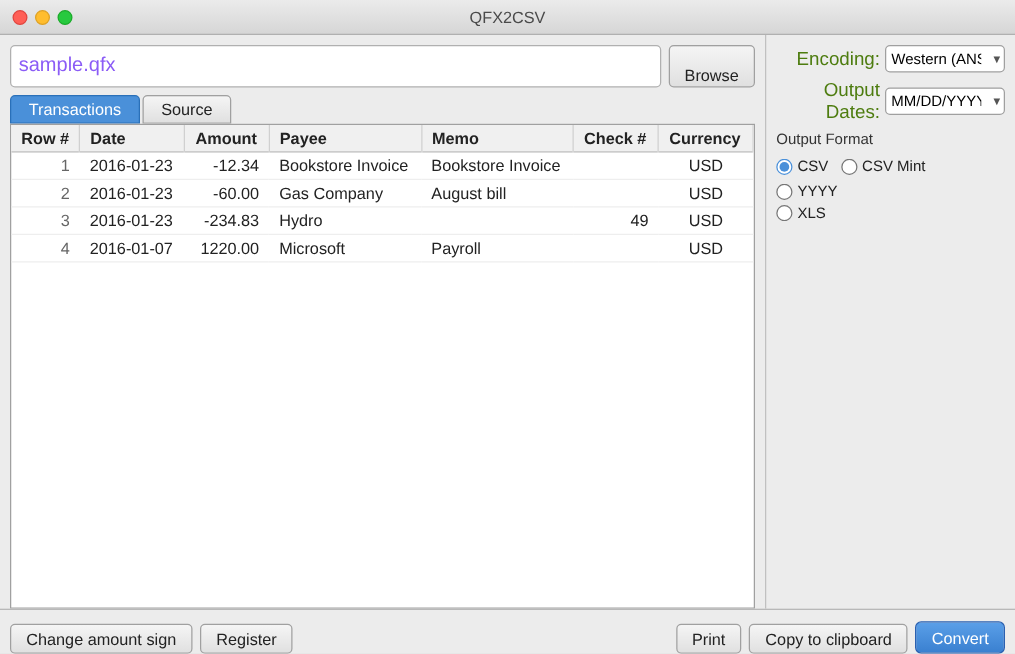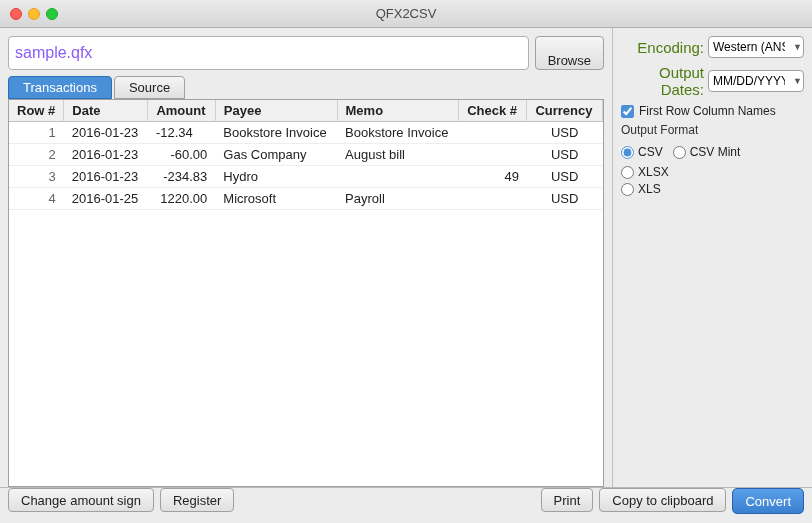--- a/index.html
+++ b/index.html
@@ -194,21 +194,21 @@
       font-weight: 500;
     }
     
     .full-bottom-bar {
       position: absolute;
       bottom: 0;
       left: 0;
       right: 0;
       height: 36px;
       display: flex;
-      align-items: flex-start;
+      align-items: flex-end;
       padding: 0 8px;
       gap: 6px;
       background: #ececec;
       border-top: 1px solid #b8b8b8;
     }
     .container {
       position: relative;
       width: 812px;
       height: 523px;
     }
@@ -295,21 +295,21 @@
               <th>Payee</th>
               <th>Memo</th>
               <th>Check #</th>
               <th>Currency</th>
             </tr>
           </thead>
           <tbody id="table-body">
           <tr>
                 <td style="text-align: right;">1</td>
                 <td style="text-align: left;">2016-01-23</td>
-                <td style="">-12.34</td>
+                <td style="text-align: right;">-12.34</td>
                 <td style="text-align: left;">Bookstore Invoice</td>
                 <td style="text-align: left;">Bookstore Invoice</td>
                 <td style="text-align: right;"></td>
                 <td style="text-align: center;">USD</td>
               </tr>
               <tr>
                 <td style="text-align: right;">2</td>
                 <td style="text-align: left;">2016-01-23</td>
                 <td style="text-align: right;">-60.00</td>
                 <td style="text-align: left;">Gas Company</td>
@@ -321,21 +321,21 @@
                 <td style="text-align: right;">3</td>
                 <td style="text-align: left;">2016-01-23</td>
                 <td style="text-align: right;">-234.83</td>
                 <td style="text-align: left;">Hydro</td>
                 <td style="text-align: left;"></td>
                 <td style="text-align: right;">49</td>
                 <td style="text-align: center;">USD</td>
               </tr>
               <tr>
                 <td style="text-align: right;">4</td>
-                <td style="text-align: left;">2016-01-25</td>
+                <td style="text-align: left;">2016-01-07</td>
                 <td style="text-align: right;">1220.00</td>
                 <td style="text-align: left;">Microsoft</td>
                 <td style="text-align: left;">Payroll</td>
                 <td style="text-align: right;"></td>
                 <td style="text-align: center;">USD</td>
               </tr>
             </tbody>
         </table>
       </div>
     </div>
@@ -360,42 +360,38 @@
           <div class="select-wrapper">
             <select class="select-box">
               <option>MM/DD/YYYY</option>
               <option>DD/MM/YYYY</option>
               <option>YYYY-MM-DD</option>
             </select>
             <span class="select-arrow">▼</span>
           </div>
         </div>
 
-        <div class="checkbox-row">
-          <input type="checkbox" checked="" style="">
-          <label class="checkbox-label">First Row Column Names</label>
-        </div>
 
 
         <div class="output-format-label">Output Format</div>
 
         <div class="two-radio-inline">
           <div class="radio-row">
             <input type="radio" name="output_format" checked="" style="">
             <span class="radio-label">CSV</span>
           </div>
           <div class="radio-row">
             <input type="radio" name="output_format" style="">
             <span class="radio-label">CSV Mint</span>
           </div>
         </div>
 
         <div class="radio-row">
           <input type="radio" name="output_format" style="">
-          <span class="radio-label">XLSX</span>
+          <span class="radio-label">YYYY</span>
         </div>
 
         <div class="radio-row">
           <input type="radio" name="output_format" style="">
           <span class="radio-label">XLS</span>
         </div>
       </div>
     </div>
   </div>
 

